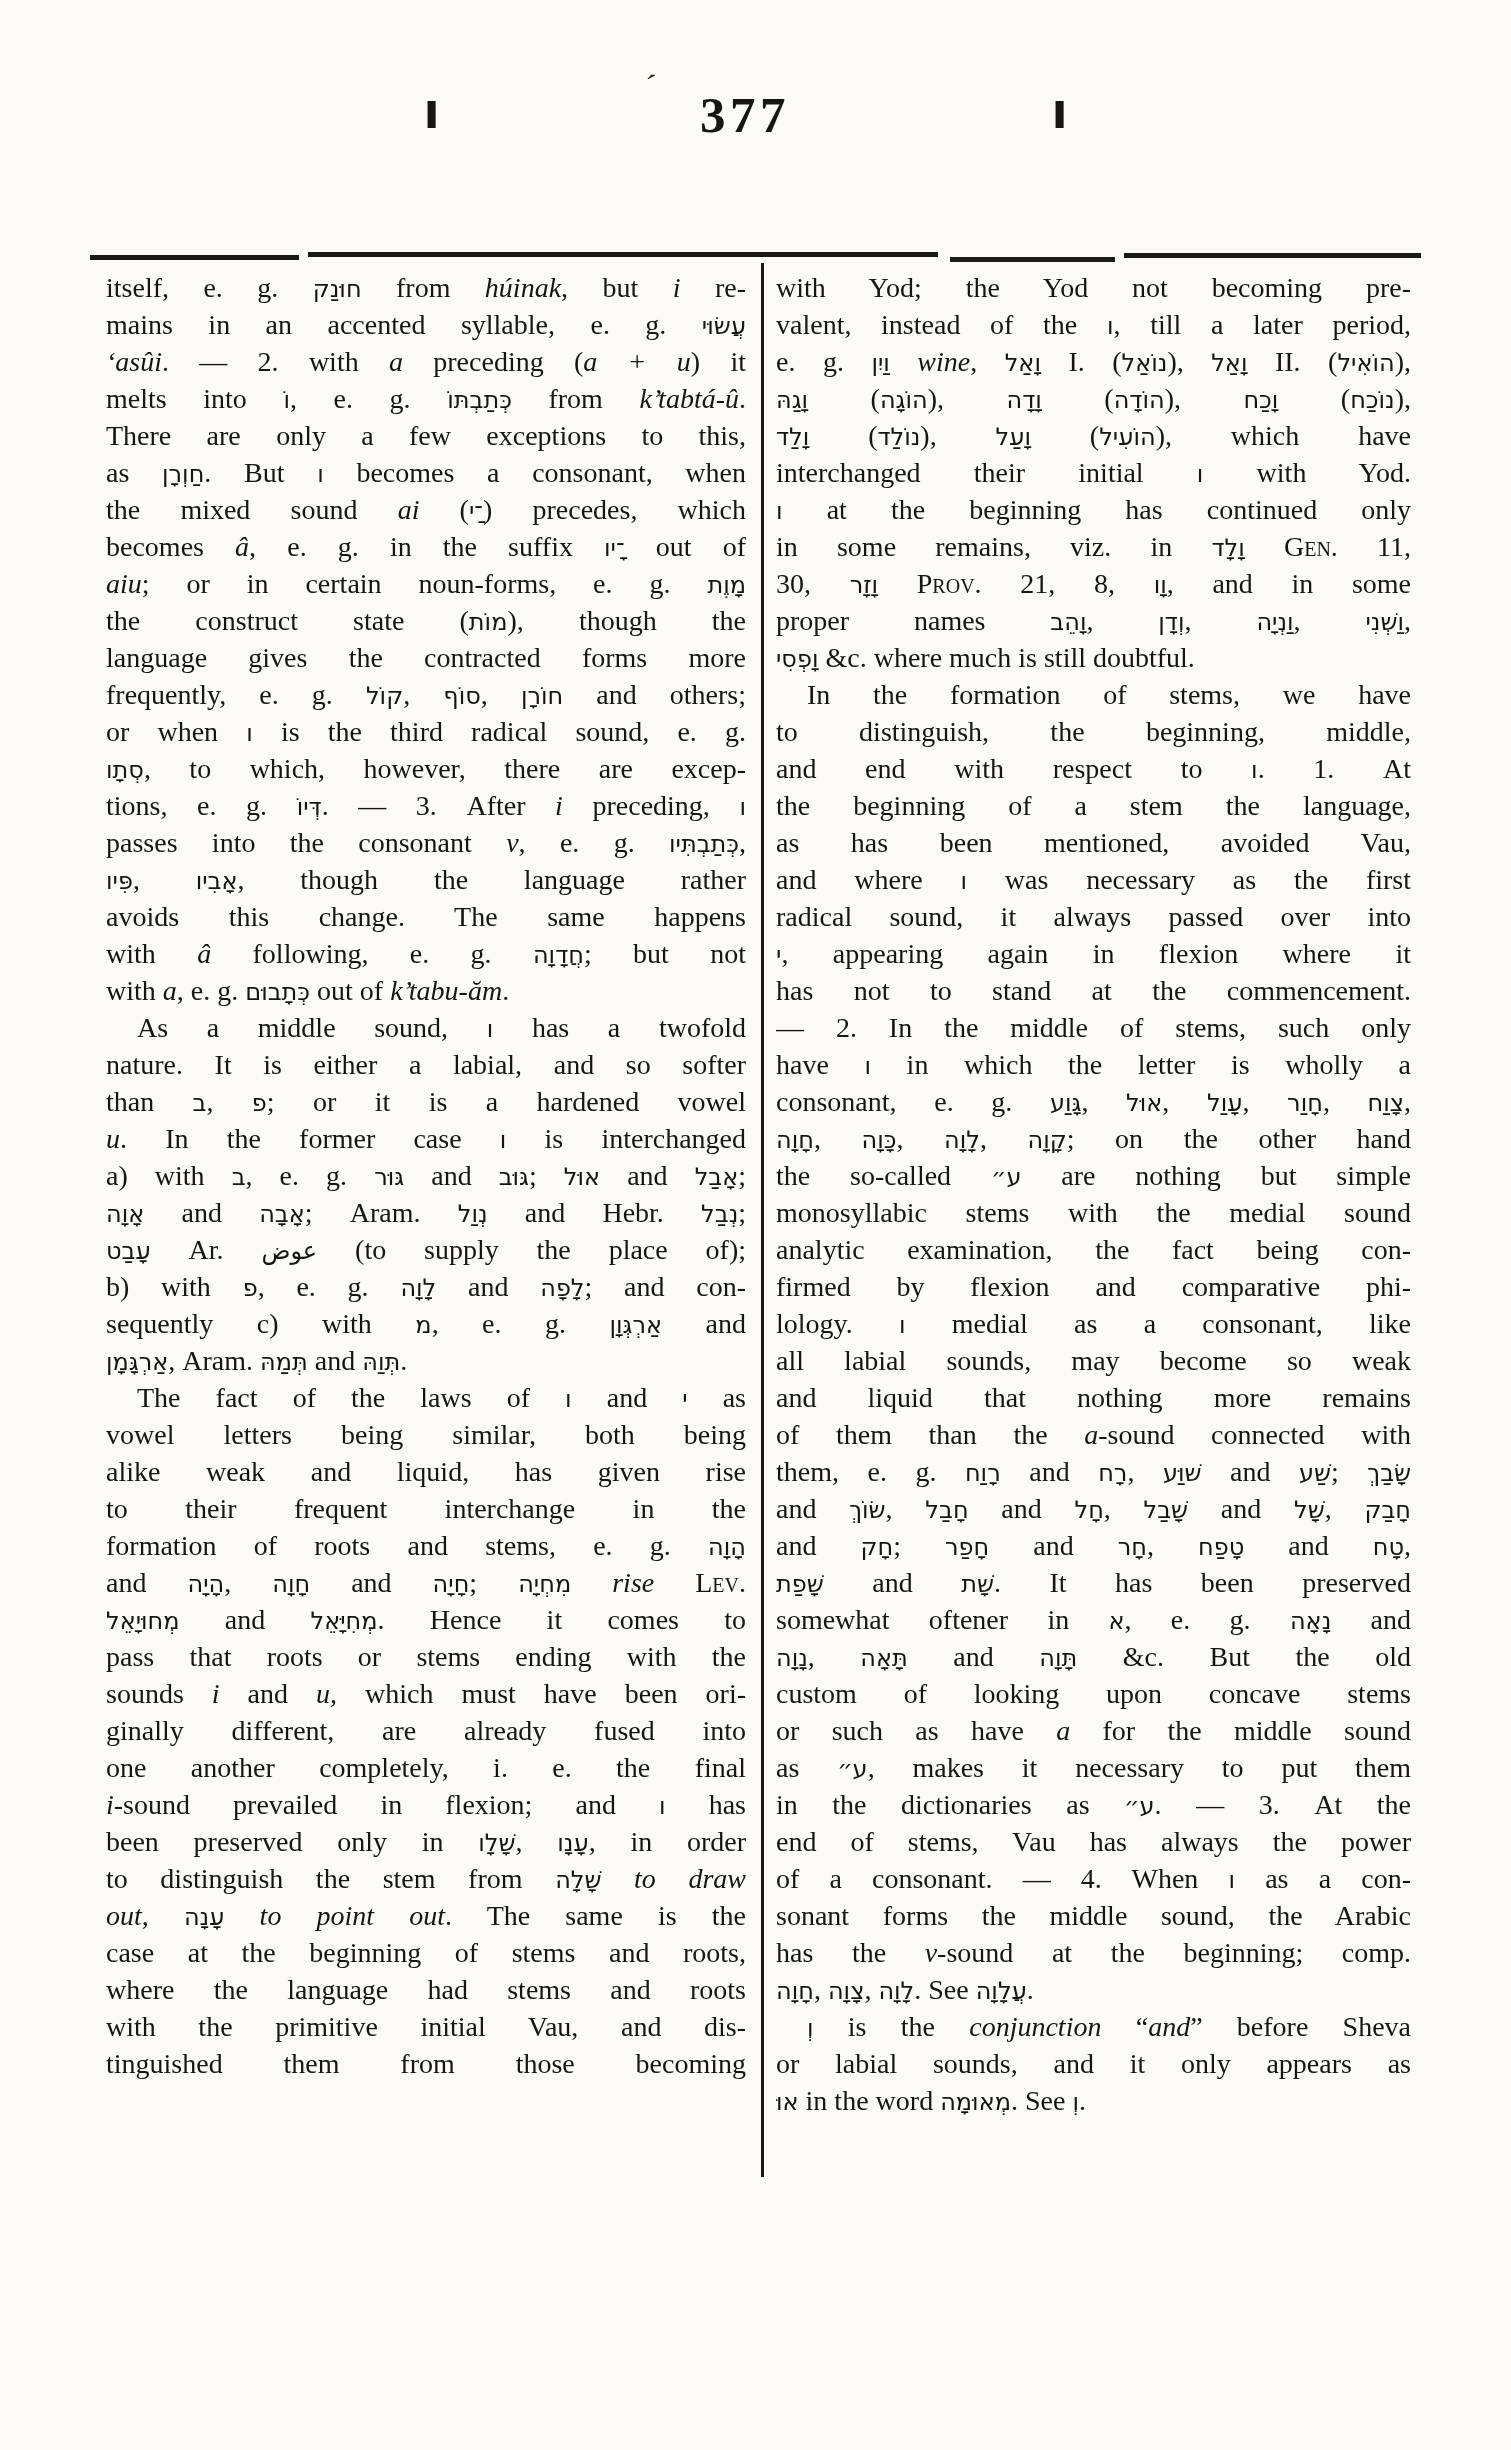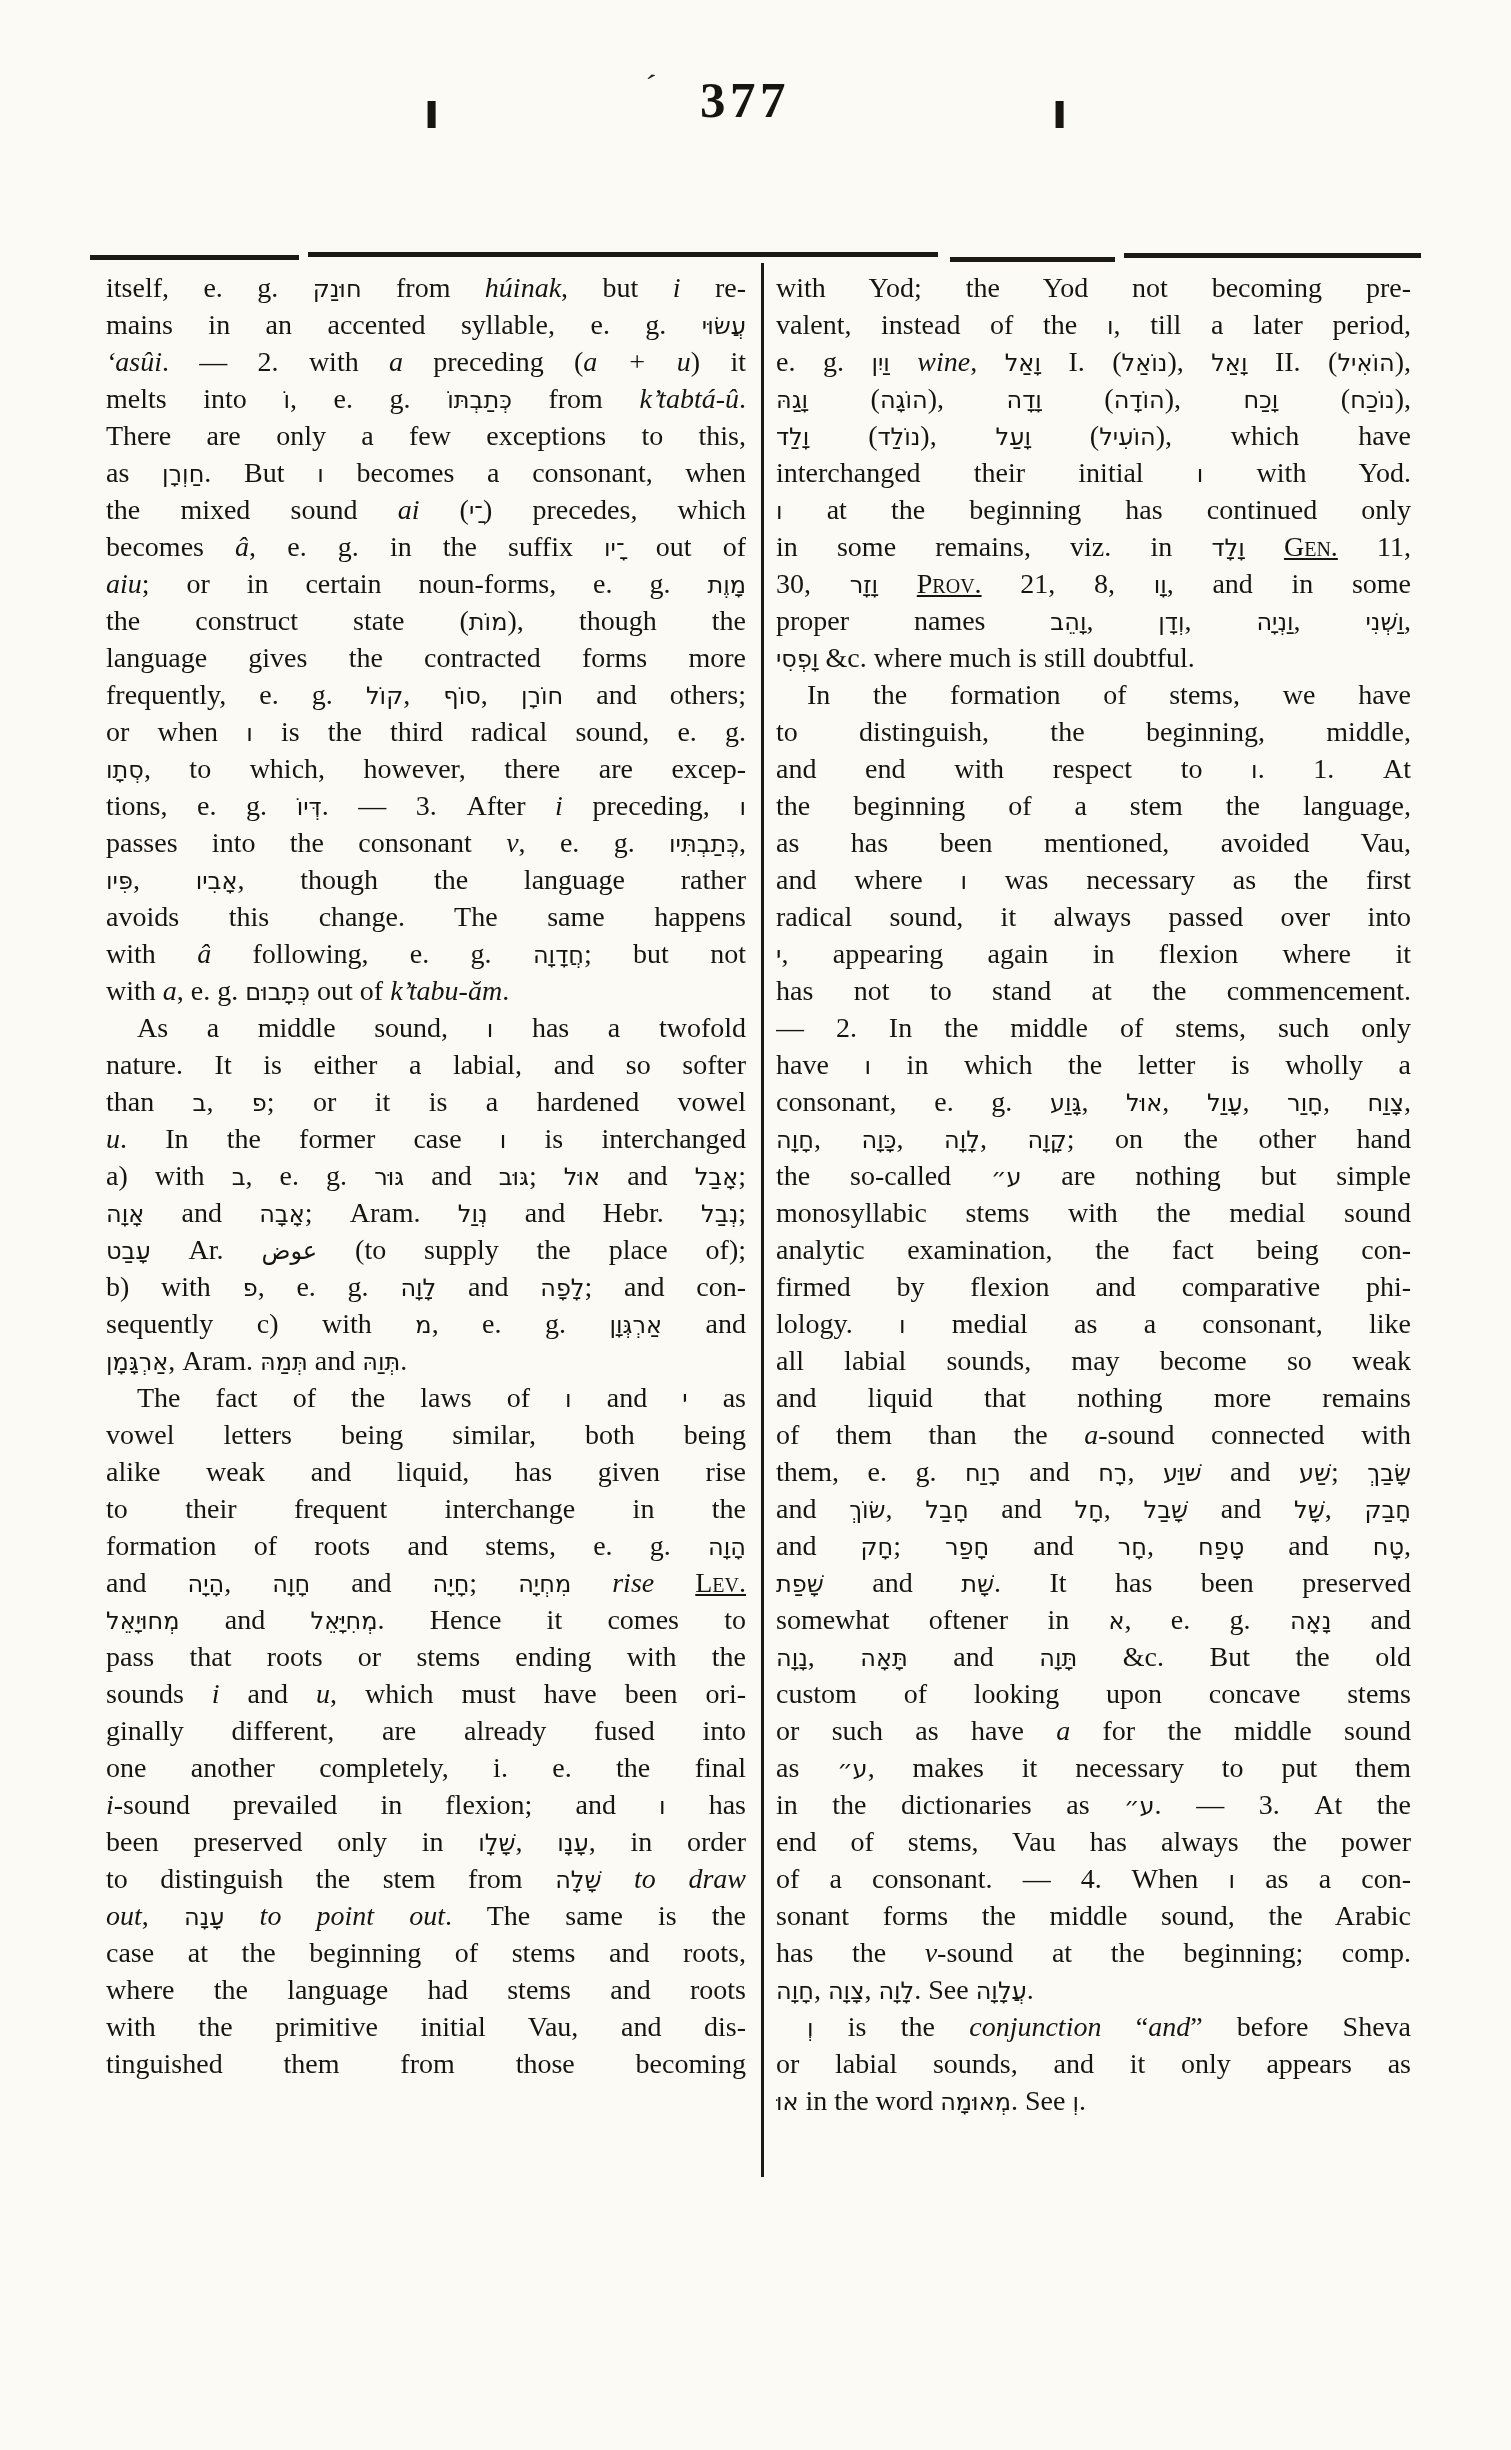--- a/index.html
+++ b/index.html
@@ -61,32 +61,32 @@
   }
   .line.par-end { text-align-last: left; }
   .line.indent  { text-indent: 31px; }
   .line i { font-family: "Liberation Serif", serif; }
   .he {
     font-family: "DejaVu Sans", sans-serif;
     font-size: 24px;
     direction: rtl;
     unicode-bidi: isolate;
   }
-  .sc { font-variant: small-caps; text-decoration: underline; }
+  .sc { font-variant: small-caps; }
 </style>
 </head>
 <body>
 
 <div class="page-shade"></div>
 
 <span class="stray" style="left:644px; top:68px;">ˊ</span>
 
 <span class="hdr-letter" style="left:423px; top:86px;">ו</span>
 
-<span class="hdr-num" style="left:700px; top:75px;">377</span>
+<span class="hdr-num" style="left:700px; top:90px;">377</span>
 
 <span class="hdr-letter" style="left:1051px; top:86px;">ו</span>
 
 <div class="rule-seg" style="left:90px;  top:255px; width:209px; height:4.5px;"></div>
 <div class="rule-seg" style="left:308px;  top:252px; width:630px; height:5.4px;"></div>
 <div class="rule-seg" style="left:950px; top:257px; width:165px; height:4.5px;"></div>
 <div class="rule-seg" style="left:1124px; top:253px; width:297px; height:4.5px;"></div>
 
 <div class="col-divider" style="left:761px; top:263px; width:2.7px; height:1914px;"></div>
 

